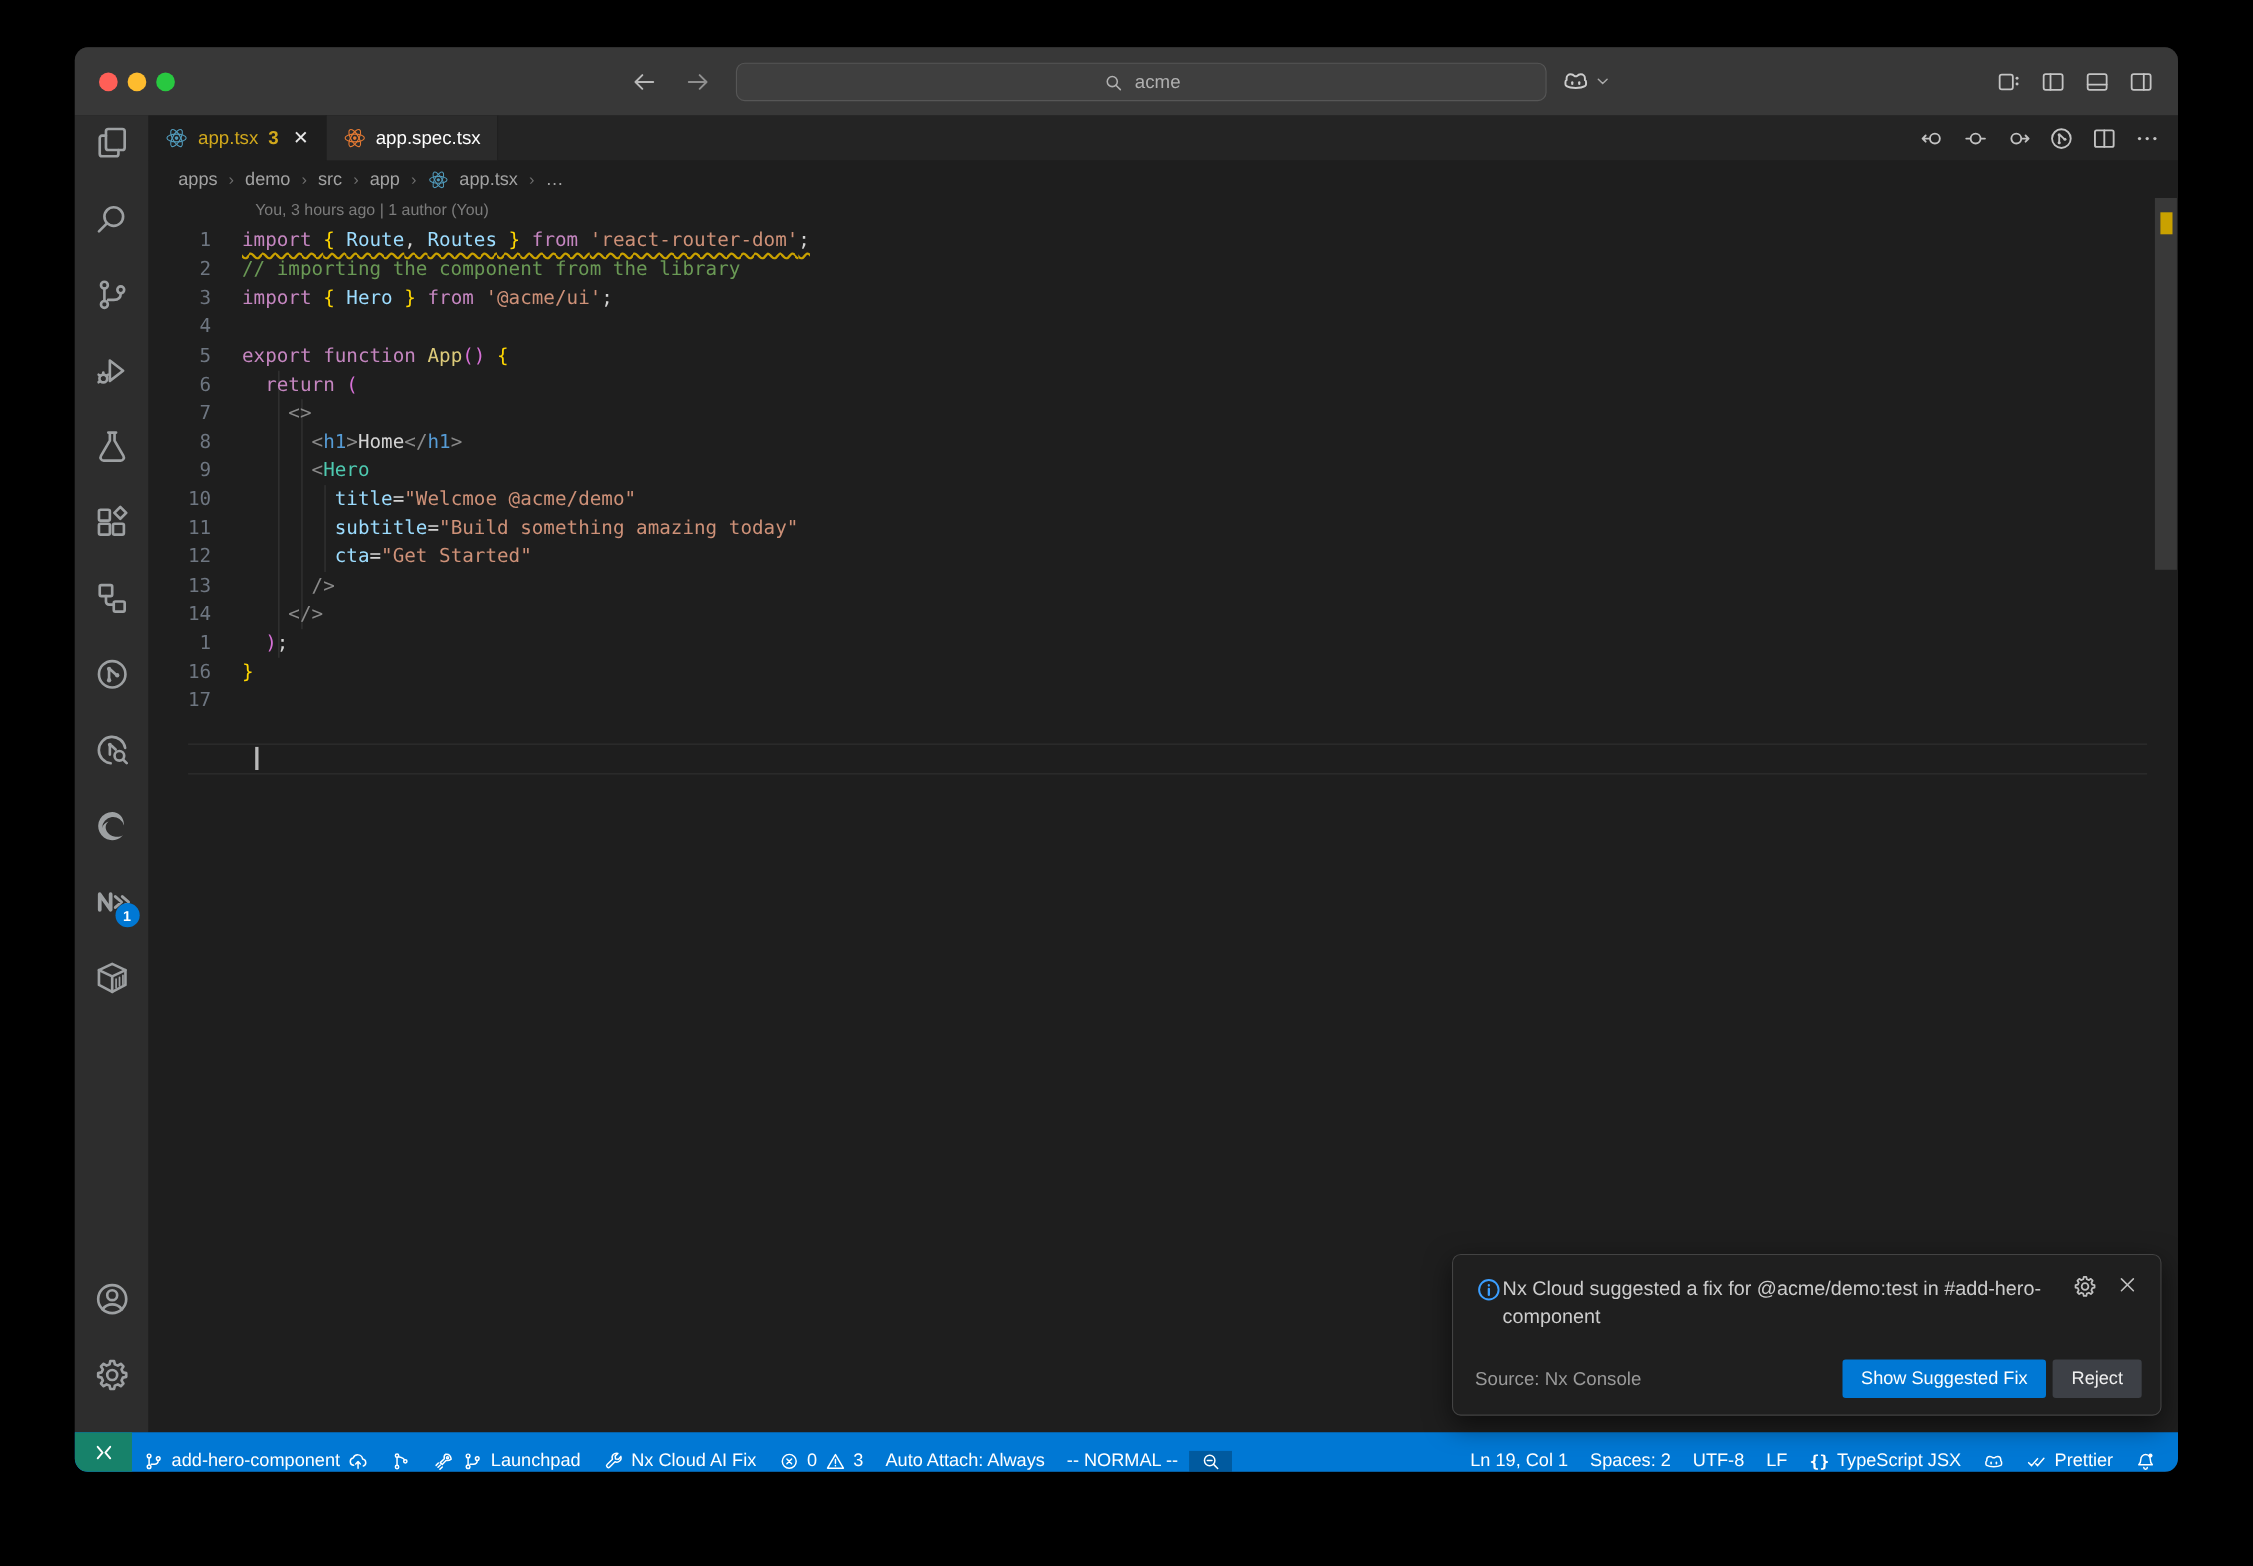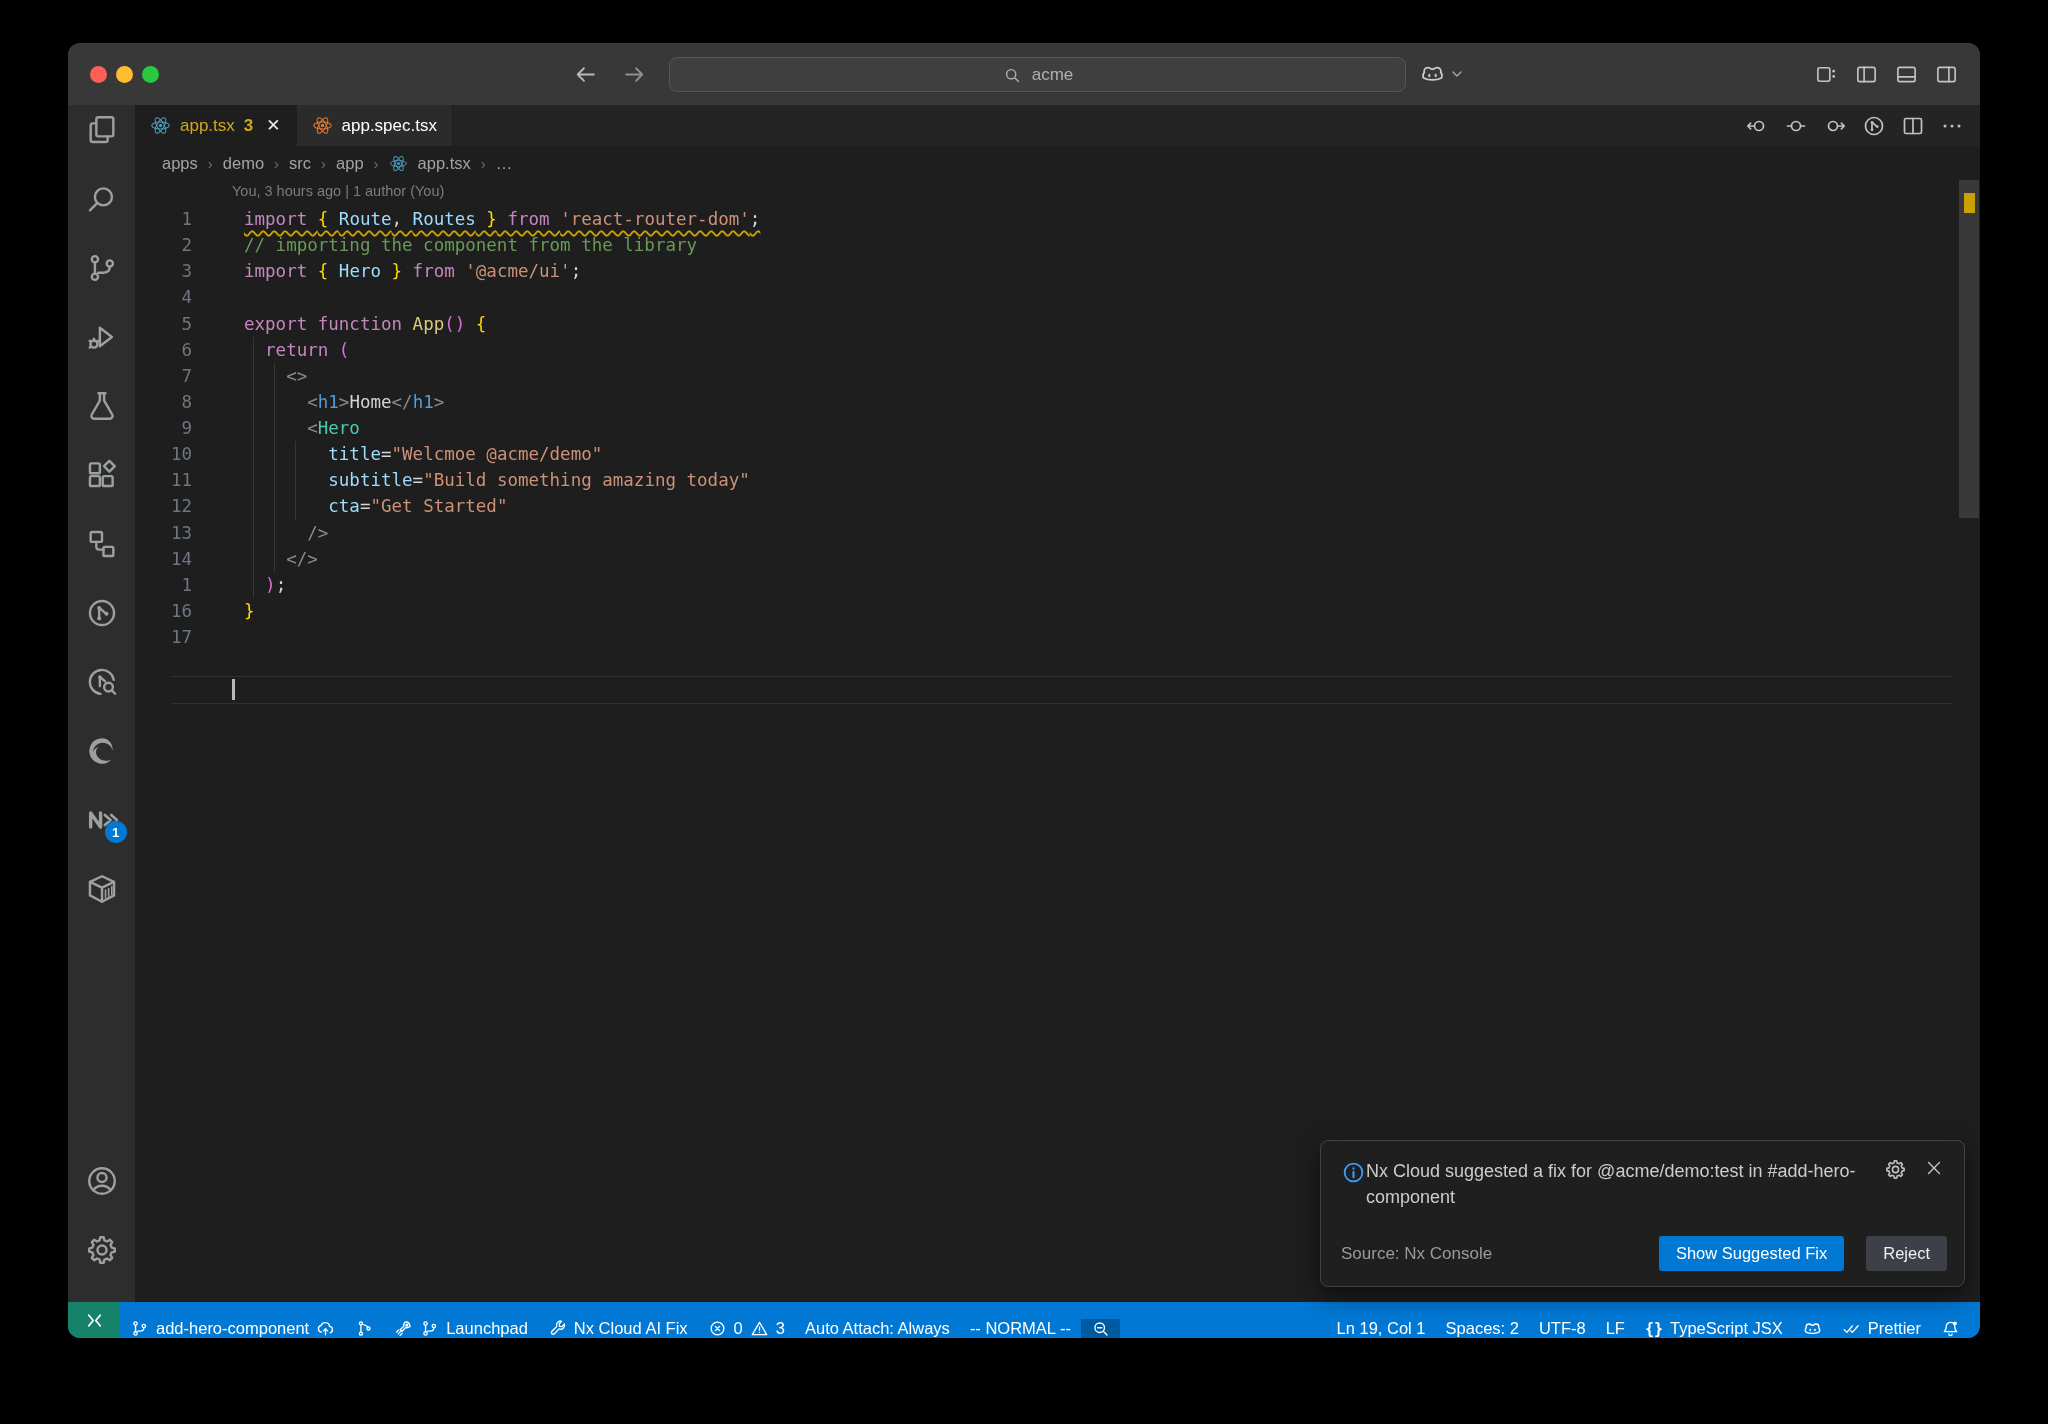--- a/index.html
+++ b/index.html
@@ -41,21 +41,21 @@
   
   .editor{position:absolute;left:67px;top:103px;right:0;bottom:36px;background:#1e1e1e;overflow:hidden;}
   .breadcrumb{height:34px;display:flex;align-items:center;gap:10px;padding-left:27px;font-size:16.5px;color:#a3a3a3;}
   .breadcrumb .sep{color:#6f6f6f;font-size:15px;}
   .breadcrumb .ic{width:19px;height:19px;color:#519aba;}
   .codelens{position:absolute;left:97px;top:37px;font-size:14.5px;color:#7c7c7c;}
   .code{position:absolute;left:0;top:60px;right:0;z-index:2;}
   .cline{display:flex;height:26.13px;font-family:"DejaVu Sans Mono",monospace;font-size:17.5px;line-height:26.13px;white-space:pre;}
   .ln{width:57px;text-align:right;color:#6e7681;flex:none;}
   .ln.active{color:#c6c6c6;}
-  .lc{margin-left:52px;}
+  .lc{margin-left:28px;}
   .tk-kw{color:#c586c0}.tk-var{color:#9cdcfe}.tk-str{color:#ce9178}.tk-com{color:#6a9955}
   .tk-fn{color:#dcca7a}.tk-cmp{color:#4ec9b0}.tk-tag{color:#569cd6}.tk-pun{color:#8a8a8a}
   .tk-br1{color:#ffd700}.tk-br2{color:#d670d6}.tk-fg{color:#d4d4d4}
   .squiggle{text-decoration:underline wavy #c9a100 1.5px;text-underline-offset:5px;}
   .guide{position:absolute;width:1px;background:#373737;z-index:1;}
   .curline{position:absolute;left:36px;right:28px;height:26.13px;border-top:1.5px solid #303030;
     border-bottom:1.5px solid #303030;z-index:1;}
   .cursor{position:absolute;width:2.5px;height:21px;background:#b8b8b8;z-index:3;}
   .scrollbar{position:absolute;right:1px;width:20px;background:rgba(121,121,121,.30);z-index:4;}
   .ruler-warn{position:absolute;right:5px;width:11px;background:#c9a100;z-index:5;}
@@ -73,21 +73,21 @@
   
   .toast{position:absolute;left:1252px;top:1097px;width:645px;height:147px;background:#1f1f1f;
     border:1px solid #434343;border-radius:8px;box-shadow:0 8px 24px rgba(0,0,0,.55);box-sizing:border-box;padding:17px 20px;z-index:10;}
   .toast-head{display:flex;gap:0;}
   .toast-head .info{width:25px;height:25px;color:#3b9eff;flex:none;margin-top:2px;}
   .toast-msg{width:500px;font-size:18px;line-height:1.45;color:#cccccc;}
   .toast-acts{margin-left:auto;display:flex;gap:17px;color:#c0c0c0;}
   .toast-acts .ic{width:23px;height:23px;}
   .toast-foot{position:absolute;left:20px;right:17px;bottom:15px;display:flex;align-items:center;}
   .toast-src{color:#9a9a9a;font-size:17px;}
-  .btns{margin-left:auto;display:flex;gap:22px;}
+  .btns{margin-left:auto;display:flex;gap:6px;}
   .btn{font-size:16.5px;padding:8px 17px;border-radius:3px;border:none;cursor:pointer;font-family:inherit;}
   .btn.primary{background:#0078d4;color:#fff;}
   .btn.secondary{background:#3d4046;color:#f0f0f0;}
   .ic{display:inline-block;}
   .ic svg{width:100%;height:100%;display:block;}
 </style>
 </head>
 <body>
 
 <div class="window">

